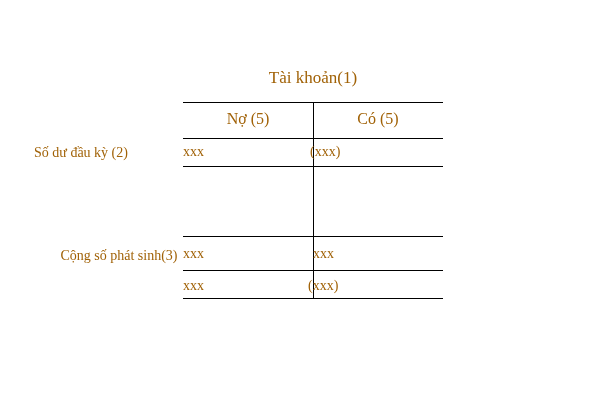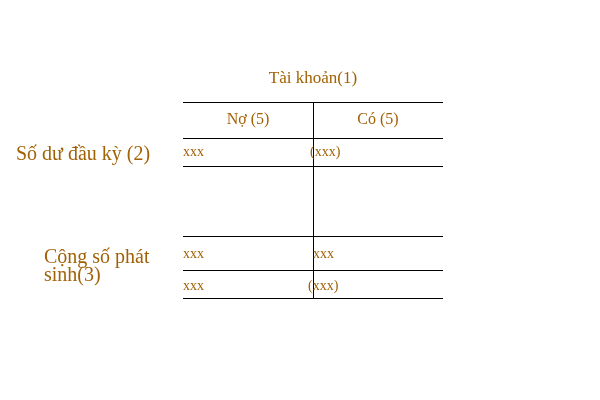--- a/index.html
+++ b/index.html
@@ -47,23 +47,23 @@
   }
   .debit-header { left: 183px; width: 130px; }
   .credit-header { left: 313px; width: 130px; }
   .cell {
     position: absolute;
     font-size: 14px;
     line-height: 18px;
   }
   .row-label {
     position: absolute;
-    left: 16px;
-    font-size: 20px;
-    text-align: left;
+    left: 8px;
+    font-size: 14px;
+    text-align: center;
     line-height: 18px;
   }
 </style>
 </head>
 <body>
 
 <div class="canvas">
 
   <div class="title">Tài khoản(1)</div>
 

